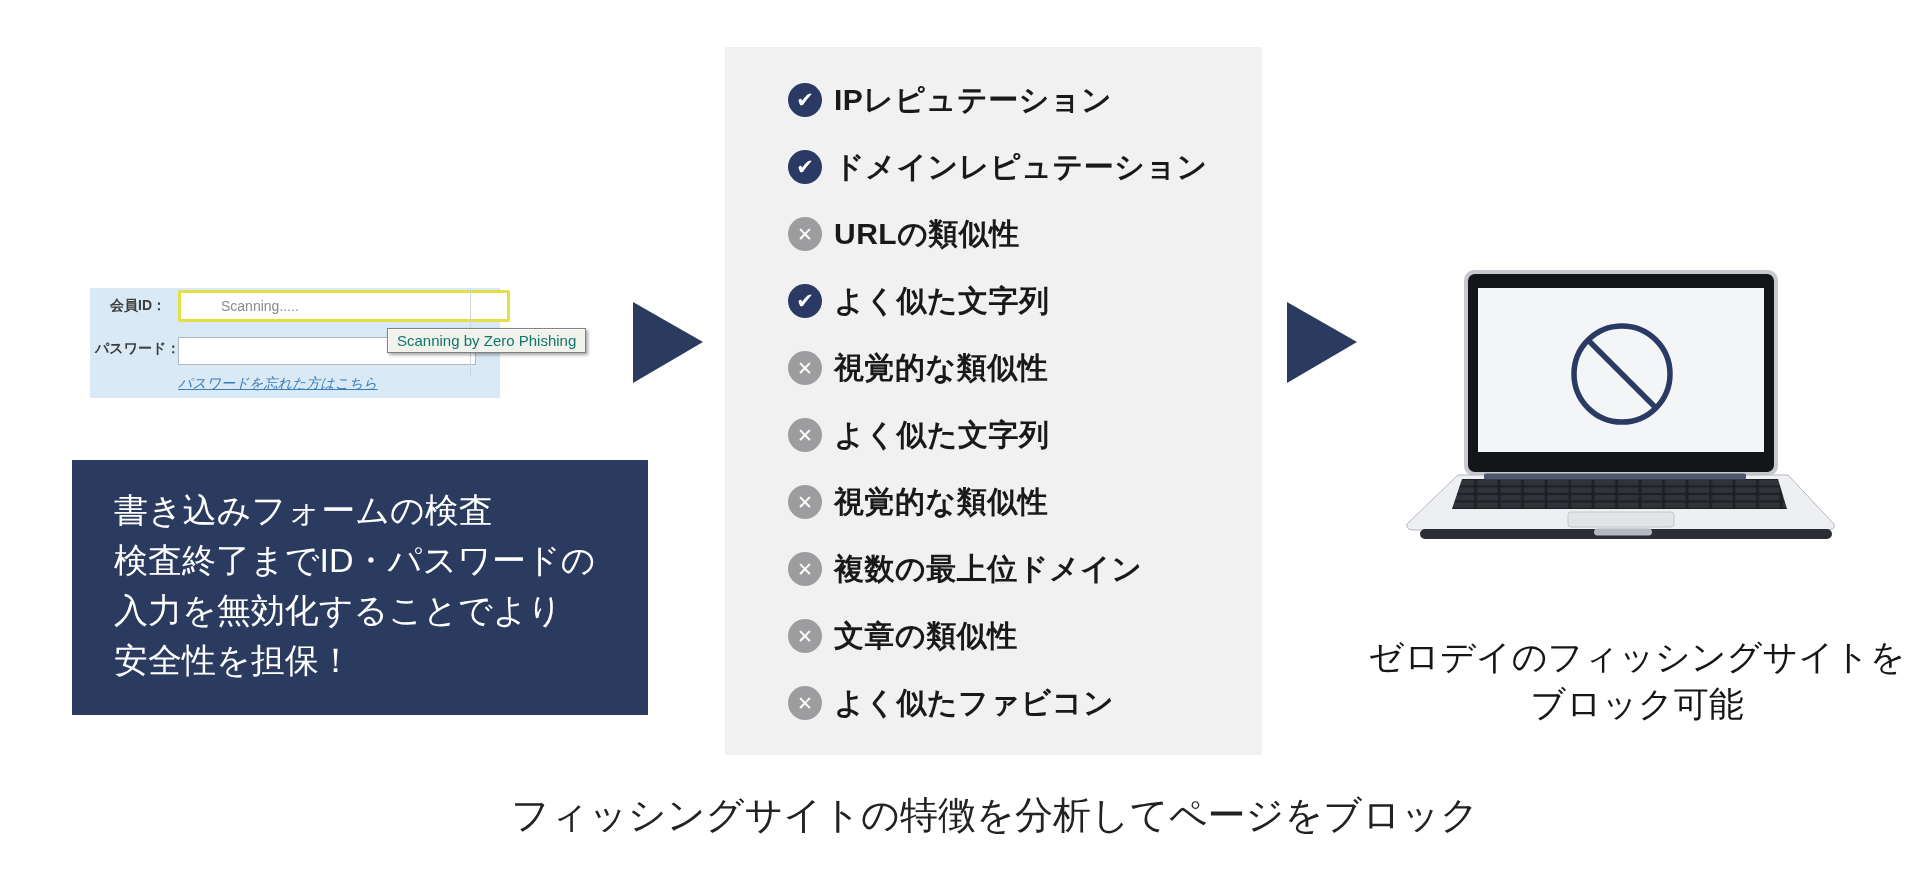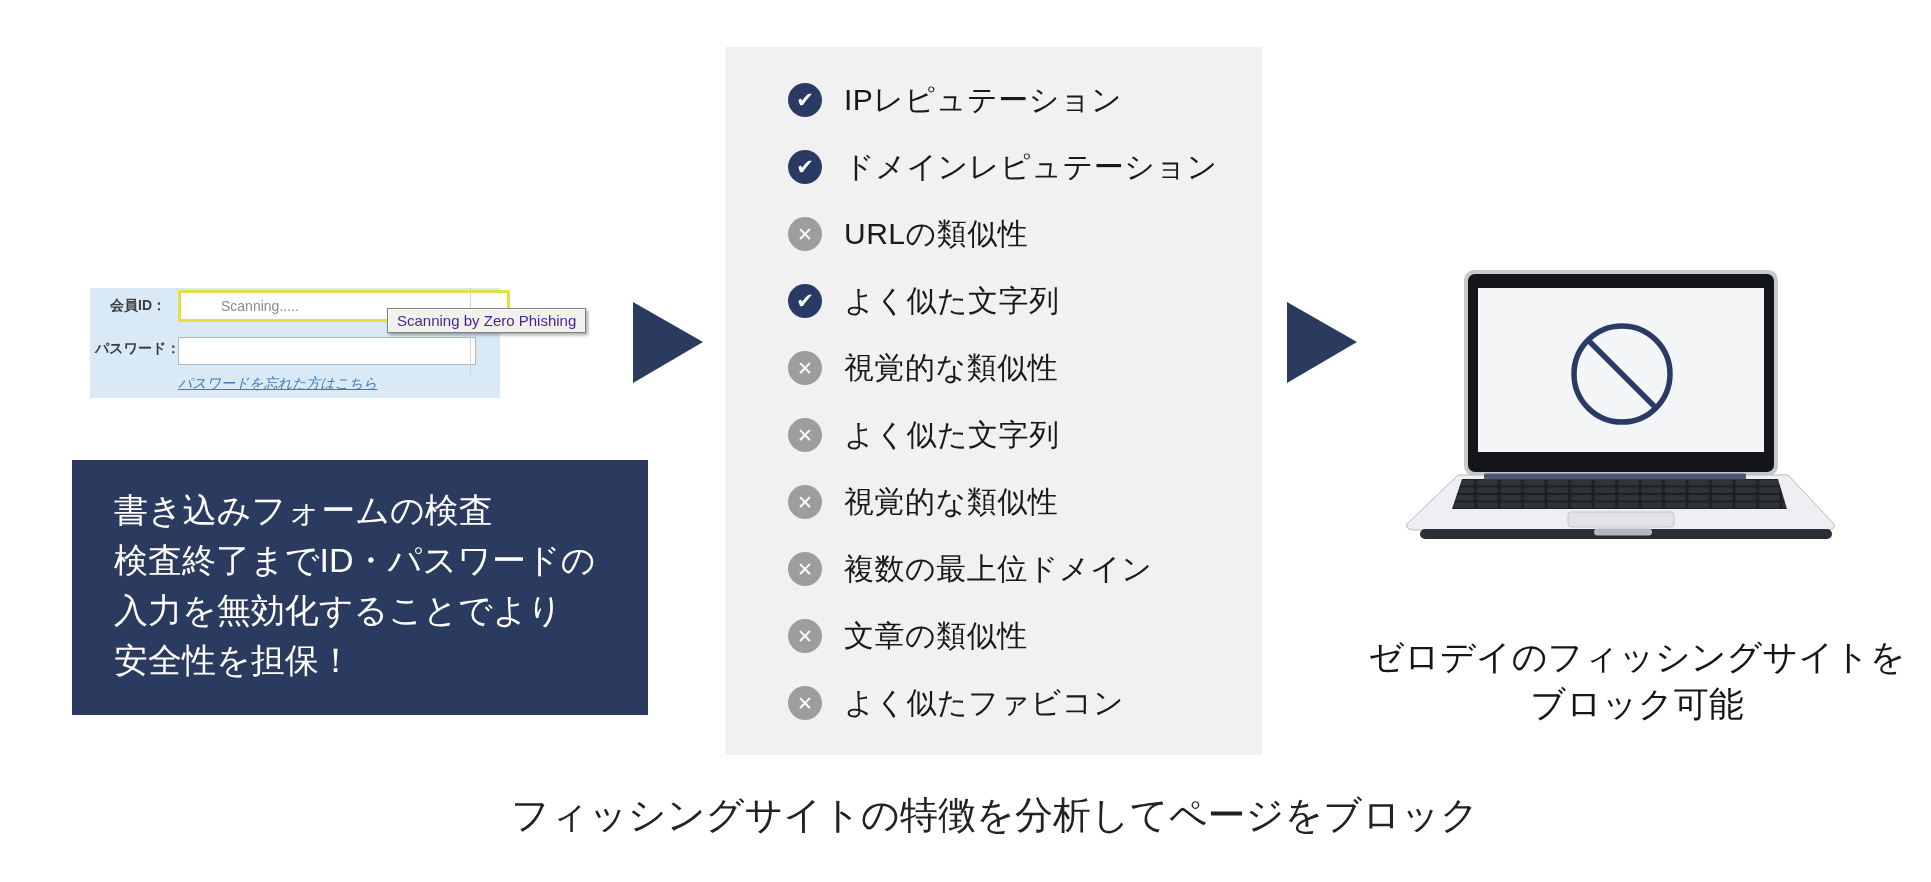--- a/index.html
+++ b/index.html
@@ -12,22 +12,22 @@
   .login-shot .flabel{position:absolute;font-size:14px;font-weight:bold;color:#3c3c3c;}
   .id-label{left:20px;top:9px;}
   .pw-label{left:5px;top:52px;}
   .fld{position:absolute;left:88px;width:276px;height:26px;background:#fff;
        font-size:14px;color:#8a8a8a;padding:0 10px;box-sizing:content-box;}
   .id-field{top:2px;border:3px solid #e3df45;border-radius:2px;padding-left:40px;}
   .pw-field{top:49px;border:1px solid #aeb8bf;}
   .forgot{position:absolute;left:88px;top:87px;font-size:14px;color:#3a7cb8;
           text-decoration:underline;font-style:italic;}
   .form-divider{left:470px;top:288px;width:1px;height:88px;background:#ccd6dd;}
-  .tooltip{left:387px;top:308px;background:#f2f2ec;border:1px solid #808080;
-           padding:3px 9px;font-size:15px;color:#4c1d95;white-space:nowrap;
+  .tooltip{left:387px;top:328px;background:#f2f2ec;border:1px solid #808080;
+           padding:3px 9px;font-size:15px;color:#0f766e;white-space:nowrap;
            box-shadow:2px 2px 3px rgba(0,0,0,0.35), inset 1px 1px 0 #ffffff;}
 
   
   .info-box{left:72px;top:460px;width:576px;height:255px;background:#2b3a5f;
             box-sizing:border-box;padding:25px 20px 0 42px;}
   .info-box .line{color:#ffffff;font-size:34px;line-height:50px;white-space:nowrap;}
 
   
   .arrow{width:0;height:0;border-top:40px solid transparent;
          border-bottom:41px solid transparent;border-left:70px solid #2b3a5f;}
@@ -36,22 +36,22 @@
 
   
   .panel{left:725px;top:47px;width:537px;height:708px;background:#f1f1f2;
          display:flex;flex-direction:column;gap:31px;box-sizing:border-box;
          padding:35px 10px 0 63px;}
   .item{display:flex;align-items:center;gap:12px;height:36px;}
   .ic{width:34px;height:34px;border-radius:50%;flex:0 0 34px;display:flex;
       align-items:center;justify-content:center;color:#fff;font-weight:bold;}
   .ic.check{background:#2b3a64;font-size:21px;}
   .ic.cross{background:#9d9da0;font-size:19px;}
-  .item .lbl{font-size:30px;font-weight:400;color:#191919;letter-spacing:0.5px;
-             white-space:nowrap;margin-left:10px;}
+  .item .lbl{font-size:30px;font-weight:700;color:#191919;letter-spacing:0.5px;
+             white-space:nowrap;}
 
   
   .laptop{left:1398px;top:218px;width:450px;height:330px;}
 
   
   .result-caption{left:1337px;top:633px;width:600px;text-align:center;
                   font-size:35px;line-height:47px;color:#161616;}
   .bottom-caption{left:345px;top:790px;width:1300px;text-align:center;
                   font-size:38px;color:#222222;white-space:nowrap;}
 </style>

